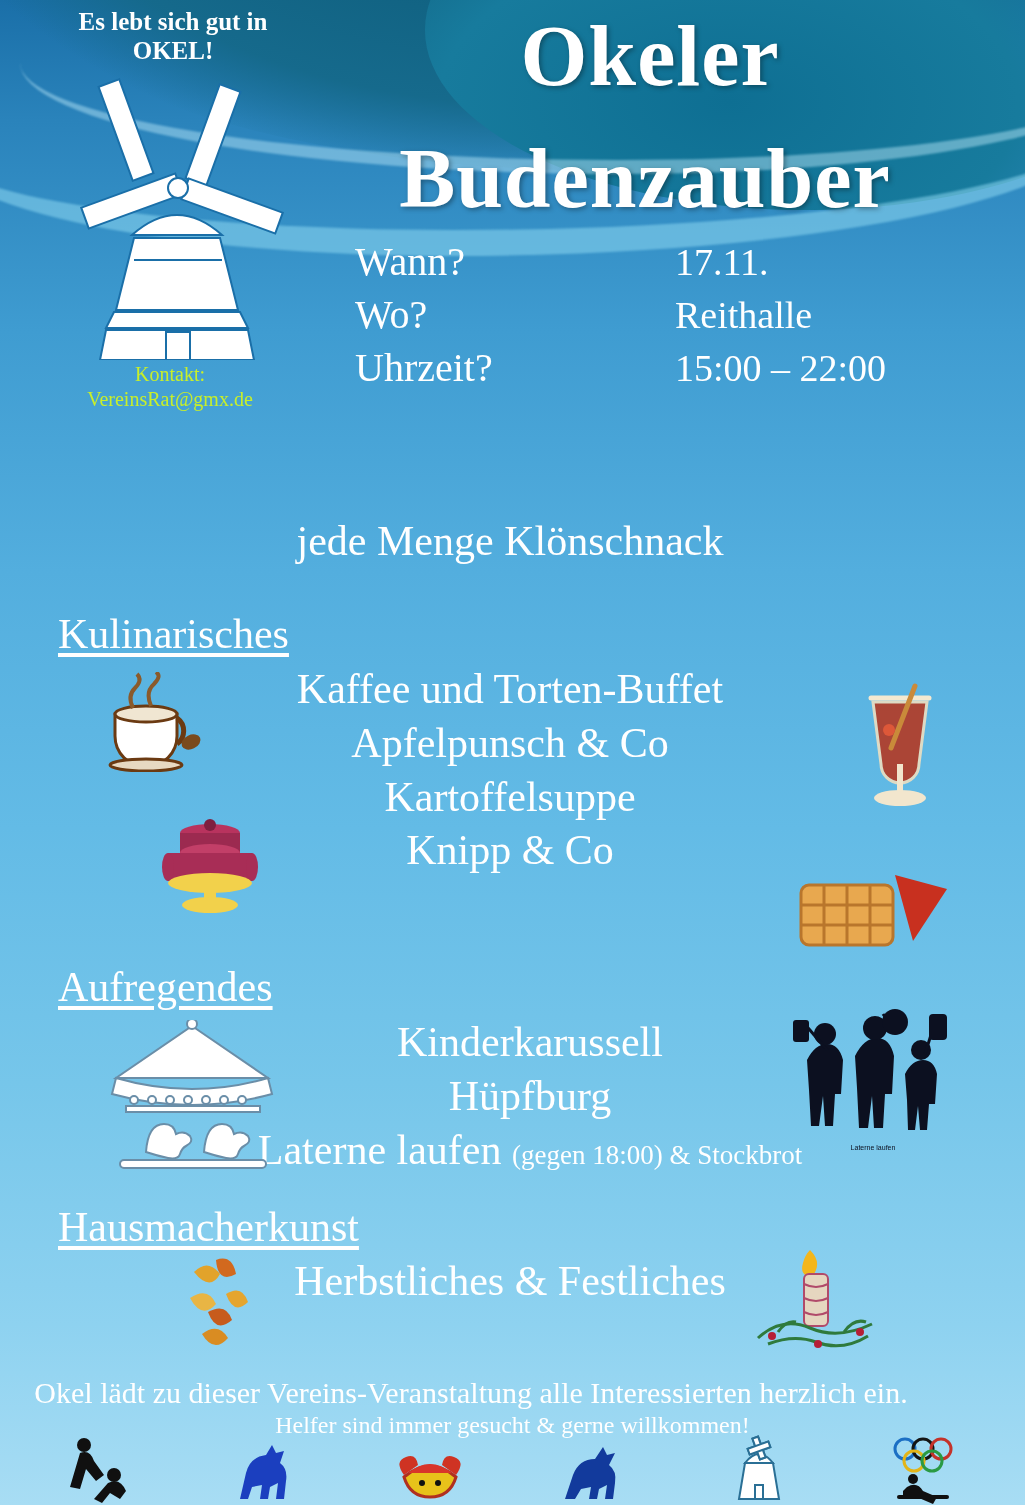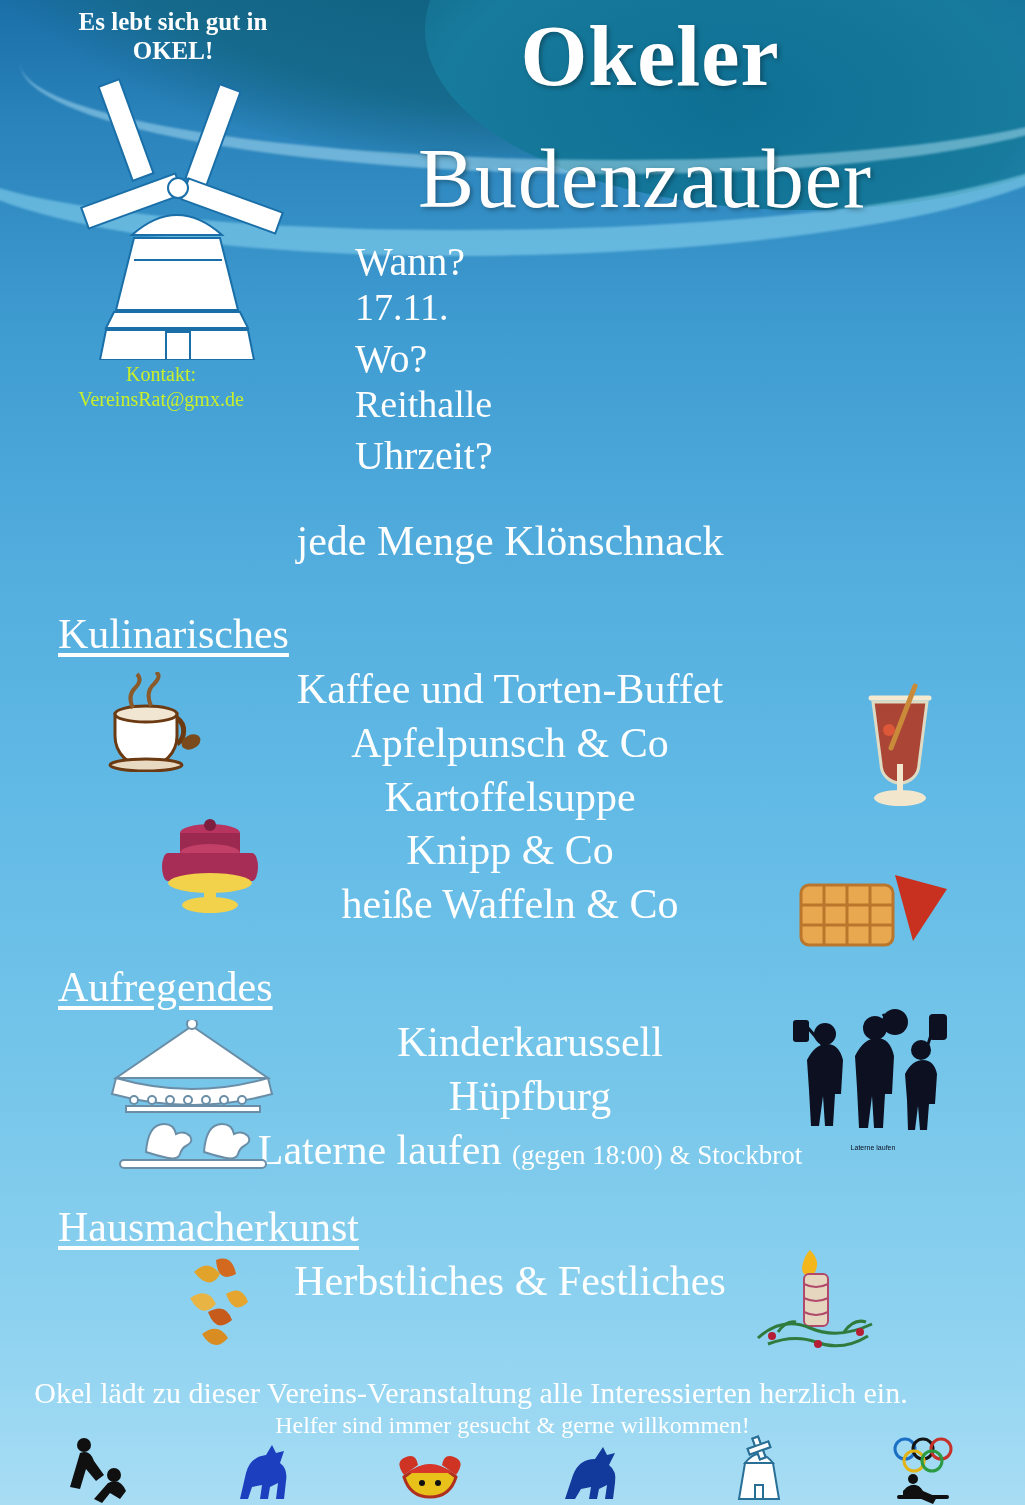--- a/index.html
+++ b/index.html
@@ -85,21 +85,21 @@
   }
   .windmill {
     position: absolute;
     left: 62px;
     top: 60px;
     width: 230px;
     height: 300px;
   }
   .contact {
     position: absolute;
-    left: 41px;
+    left: 50px;
     top: 362px;
     width: 240px;
     text-align: center;
     color: #c8ef2a;
     font-size: 20px;
     line-height: 1.25;
   }
   .title1 {
     position: absolute;
     left: 300px;
@@ -111,35 +111,34 @@
     letter-spacing: 1px;
     text-shadow: 2px 2px 5px rgba(0,0,0,0.35);
   }
   .title2 {
     position: absolute;
     left: 285px;
     top: 130px;
     width: 720px;
     text-align: center;
     font-size: 84px;
-    font-weight: normal;
+    font-weight: bold;
     letter-spacing: 1px;
     text-shadow: 2px 2px 5px rgba(0,0,0,0.35);
   }
   .facts {
     position: absolute;
     left: 355px;
     top: 238px;
     width: 640px;
   }
   .fact-row {
     display: flex;
     align-items: baseline;
     margin-bottom: 6px;
-    flex-direction: column;
   }
   .fact-q {
     width: 320px;
     font-size: 40px;
   }
   .fact-a {
     font-size: 38px;
   }
 
   
@@ -263,34 +262,34 @@
     <div class="fact-row">
       <div class="fact-q">Wann?</div>
       <div class="fact-a">17.11.</div>
     </div>
     <div class="fact-row">
       <div class="fact-q">Wo?</div>
       <div class="fact-a">Reithalle</div>
     </div>
     <div class="fact-row">
       <div class="fact-q">Uhrzeit?</div>
+      <div class="fact-a">15:00 – 22:00</div>
     </div>
   </div>
 
   <div class="lines" id="offer-lines">
     <div>jede Menge Klönschnack</div>
   </div>
 
   <div class="section-head" id="kul-head">Kulinarisches</div>
   <div class="lines" id="kul-lines">
     <div>Kaffee und Torten-Buffet</div>
     <div>Apfelpunsch &amp; Co</div>
     <div>Kartoffelsuppe</div>
     <div>Knipp &amp; Co</div>
-    <div>heiße Waffeln &amp; Co</div>
   </div>
 
   <div class="section-head" id="auf-head">Aufregendes</div>
   <div class="lines" id="auf-lines">
     <div>Kinderkarussell</div>
     <div>Hüpfburg</div>
     <div>
       <span>Laterne laufen</span>
       <span class="sub-small">(gegen 18:00) &amp; Stockbrot</span>
     </div>

